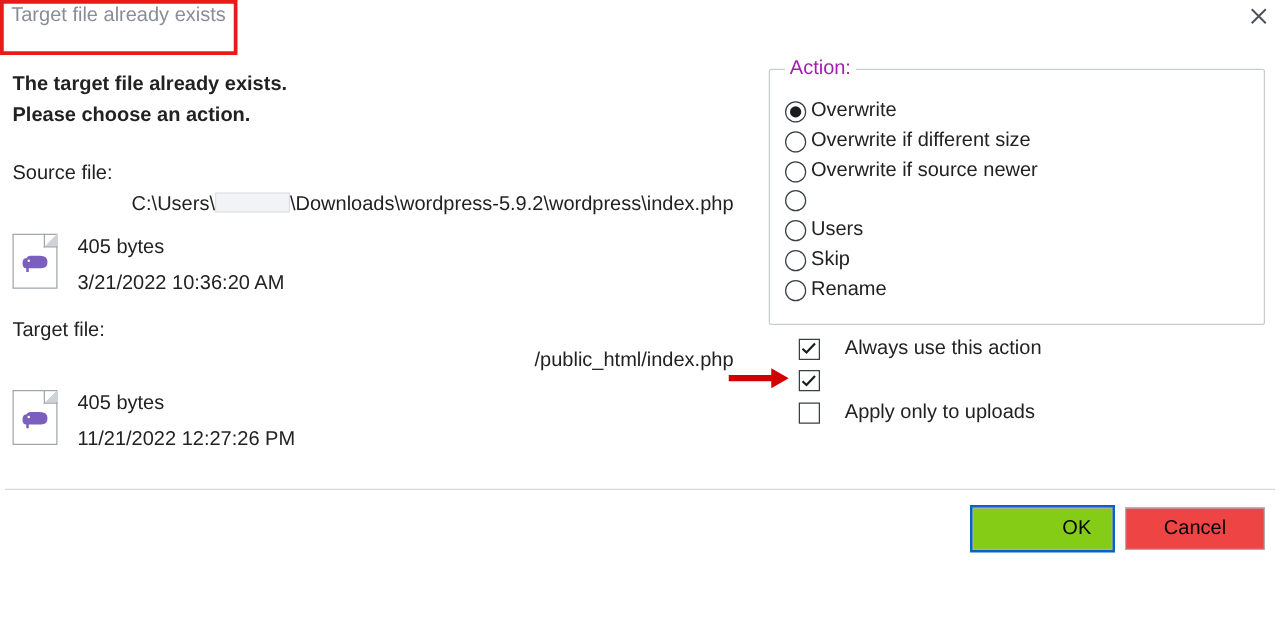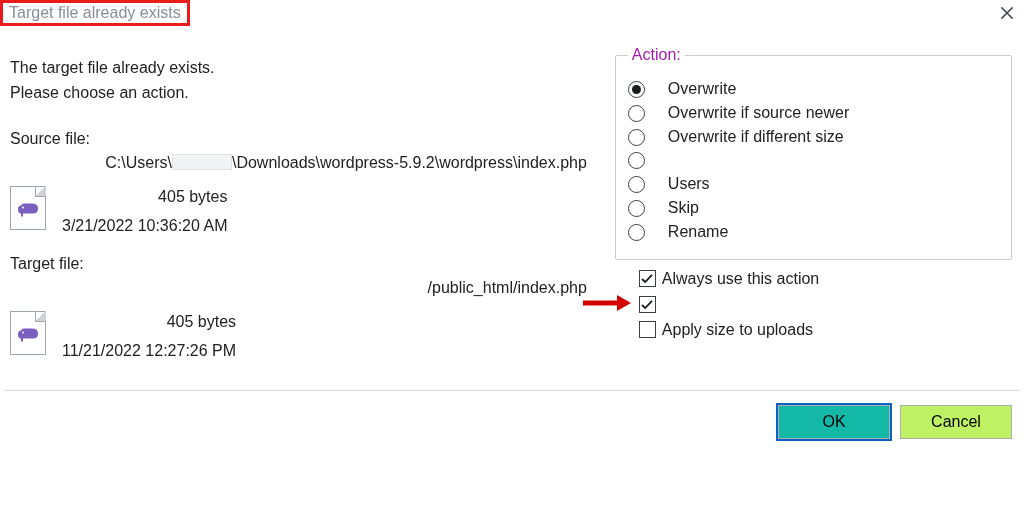--- a/index.html
+++ b/index.html
@@ -22,21 +22,21 @@
   .titlebar {
     display: flex;
     align-items: flex-start;
     justify-content: space-between;
     padding: 0 8px 0 0;
     position: relative;
     height: 26px;
   }
   .title-box {
     border: 3px solid #e81a1a;
-    padding: 0 6px 0 6px;
+    padding: 0 6px 18px 6px;
     display: inline-block;
     font-size: 16px;
     color: #888e97;
     line-height: 20px;
     position: relative;
     top: 0;
     left: 0;
   }
   .close-btn {
     width: 18px;
@@ -56,30 +56,29 @@
     flex: 0 0 57%;
     padding-left: 4px;
     padding-right: 8px;
   }
   .right-col {
     flex: 1;
     padding-left: 20px;
     padding-right: 6px;
   }
 
-  .msg { margin: 10px 0 24px 0; line-height: 1.55; }
+  .msg { margin: 10px 0 24px 0; line-height: 1.55; font-weight: bold; }
   .sec-label { margin-bottom: 6px; margin-top: 14px; }
   .path { margin: 4px 0 10px 0; word-break: break-all; text-align: right; }
 
   .file-row {
     display: flex;
     align-items: flex-start;
     gap: 14px;
     margin: 4px 0 14px 0;
-    text-align: right;
   }
   .file-icon {
     width: 38px;
     height: 46px;
     padding-top: 4px;
   }
   .file-meta { line-height: 1.85; }
 
   
   .doc {
@@ -124,21 +123,21 @@
     padding: 10px 12px 12px 12px;
     margin: 0 0 10px 0;
   }
   fieldset.actions legend {
     padding: 0 4px;
     color: #a21caf;
   }
   .radio-row {
     display: flex;
     align-items: center;
-    gap: 23px;
+    gap: 4px;
     margin: 6px 0;
     font-size: 16px;
   }
   .radio {
     width: 17px;
     height: 17px;
     border: 1.5px solid #3b3f44;
     border-radius: 50%;
     display: inline-flex;
     align-items: center;
@@ -150,21 +149,22 @@
     content: "";
     width: 9px;
     height: 9px;
     background: #1a1c1e;
     border-radius: 50%;
     display: block;
   }
 
   .check-row {
     display: flex;
-    gap: 6px;
+    align-items: center;
+    gap: 20px;
     margin: 8px 0;
     font-size: 16px;
     position: relative;
     padding-left: 24px;
   }
   .arrow-wrap {
     position: absolute;
     left: -34px;
     top: 50%;
     transform: translateY(-50%);
@@ -191,28 +191,29 @@
     display: flex;
     justify-content: flex-end;
     gap: 10px;
     padding: 4px 12px 8px 0;
   }
   .btn {
     min-width: 112px;
     height: 34px;
     font-size: 16px;
     font-family: inherit;
-    background: #bef264;
+    background: #ef4444;
     border: 1px solid #adadad;
     cursor: pointer;
     padding: 0 16px;
   }
   .btn.primary {
     outline: 2px solid #0a62c4;
-    background: #14b8a6;
+    background: #84cc16;
+    text-align: right;
   }
 </style>
 </head>
 <body>
 
 <div class="window">
 
   <div class="titlebar">
     <span class="title-box">Target file already exists</span>
     <span class="close-btn">
@@ -277,25 +278,25 @@
 
       <fieldset class="actions">
         <legend>Action:</legend>
 
         <div class="radio-row">
           <span class="radio checked"></span>
           <span>Overwrite</span>
         </div>
         <div class="radio-row">
           <span class="radio"></span>
+          <span>Overwrite if different size</span>
+        </div>
+        <div class="radio-row">
+          <span class="radio"></span>
           <span>Overwrite if source newer</span>
-        </div>
-        <div class="radio-row">
-          <span class="radio"></span>
-          <span>Overwrite if different size</span>
         </div>
         <div class="radio-row">
           <span class="radio"></span>
         </div>
         <div class="radio-row">
           <span class="radio"></span>
           <span>Users</span>
         </div>
         <div class="radio-row">
           <span class="radio"></span>
@@ -327,21 +328,21 @@
           <svg viewBox="0 0 12 12">
               <path d="M1 6 L4.2 9 L11 1.8" stroke="#1a1c1e" stroke-width="1.8" fill="none"></path>
             </svg>
         </span>
       </div>
 
       <div class="check-row">
         <span class="checkbox">
           
         </span>
-        <span>Apply size to uploads</span>
+        <span>Apply only to uploads</span>
       </div>
 
     </div>
   </div>
 
   <div class="hr"></div>
 
   <div class="footer">
     <button class="btn primary">OK</button>
     <button class="btn">Cancel</button>

